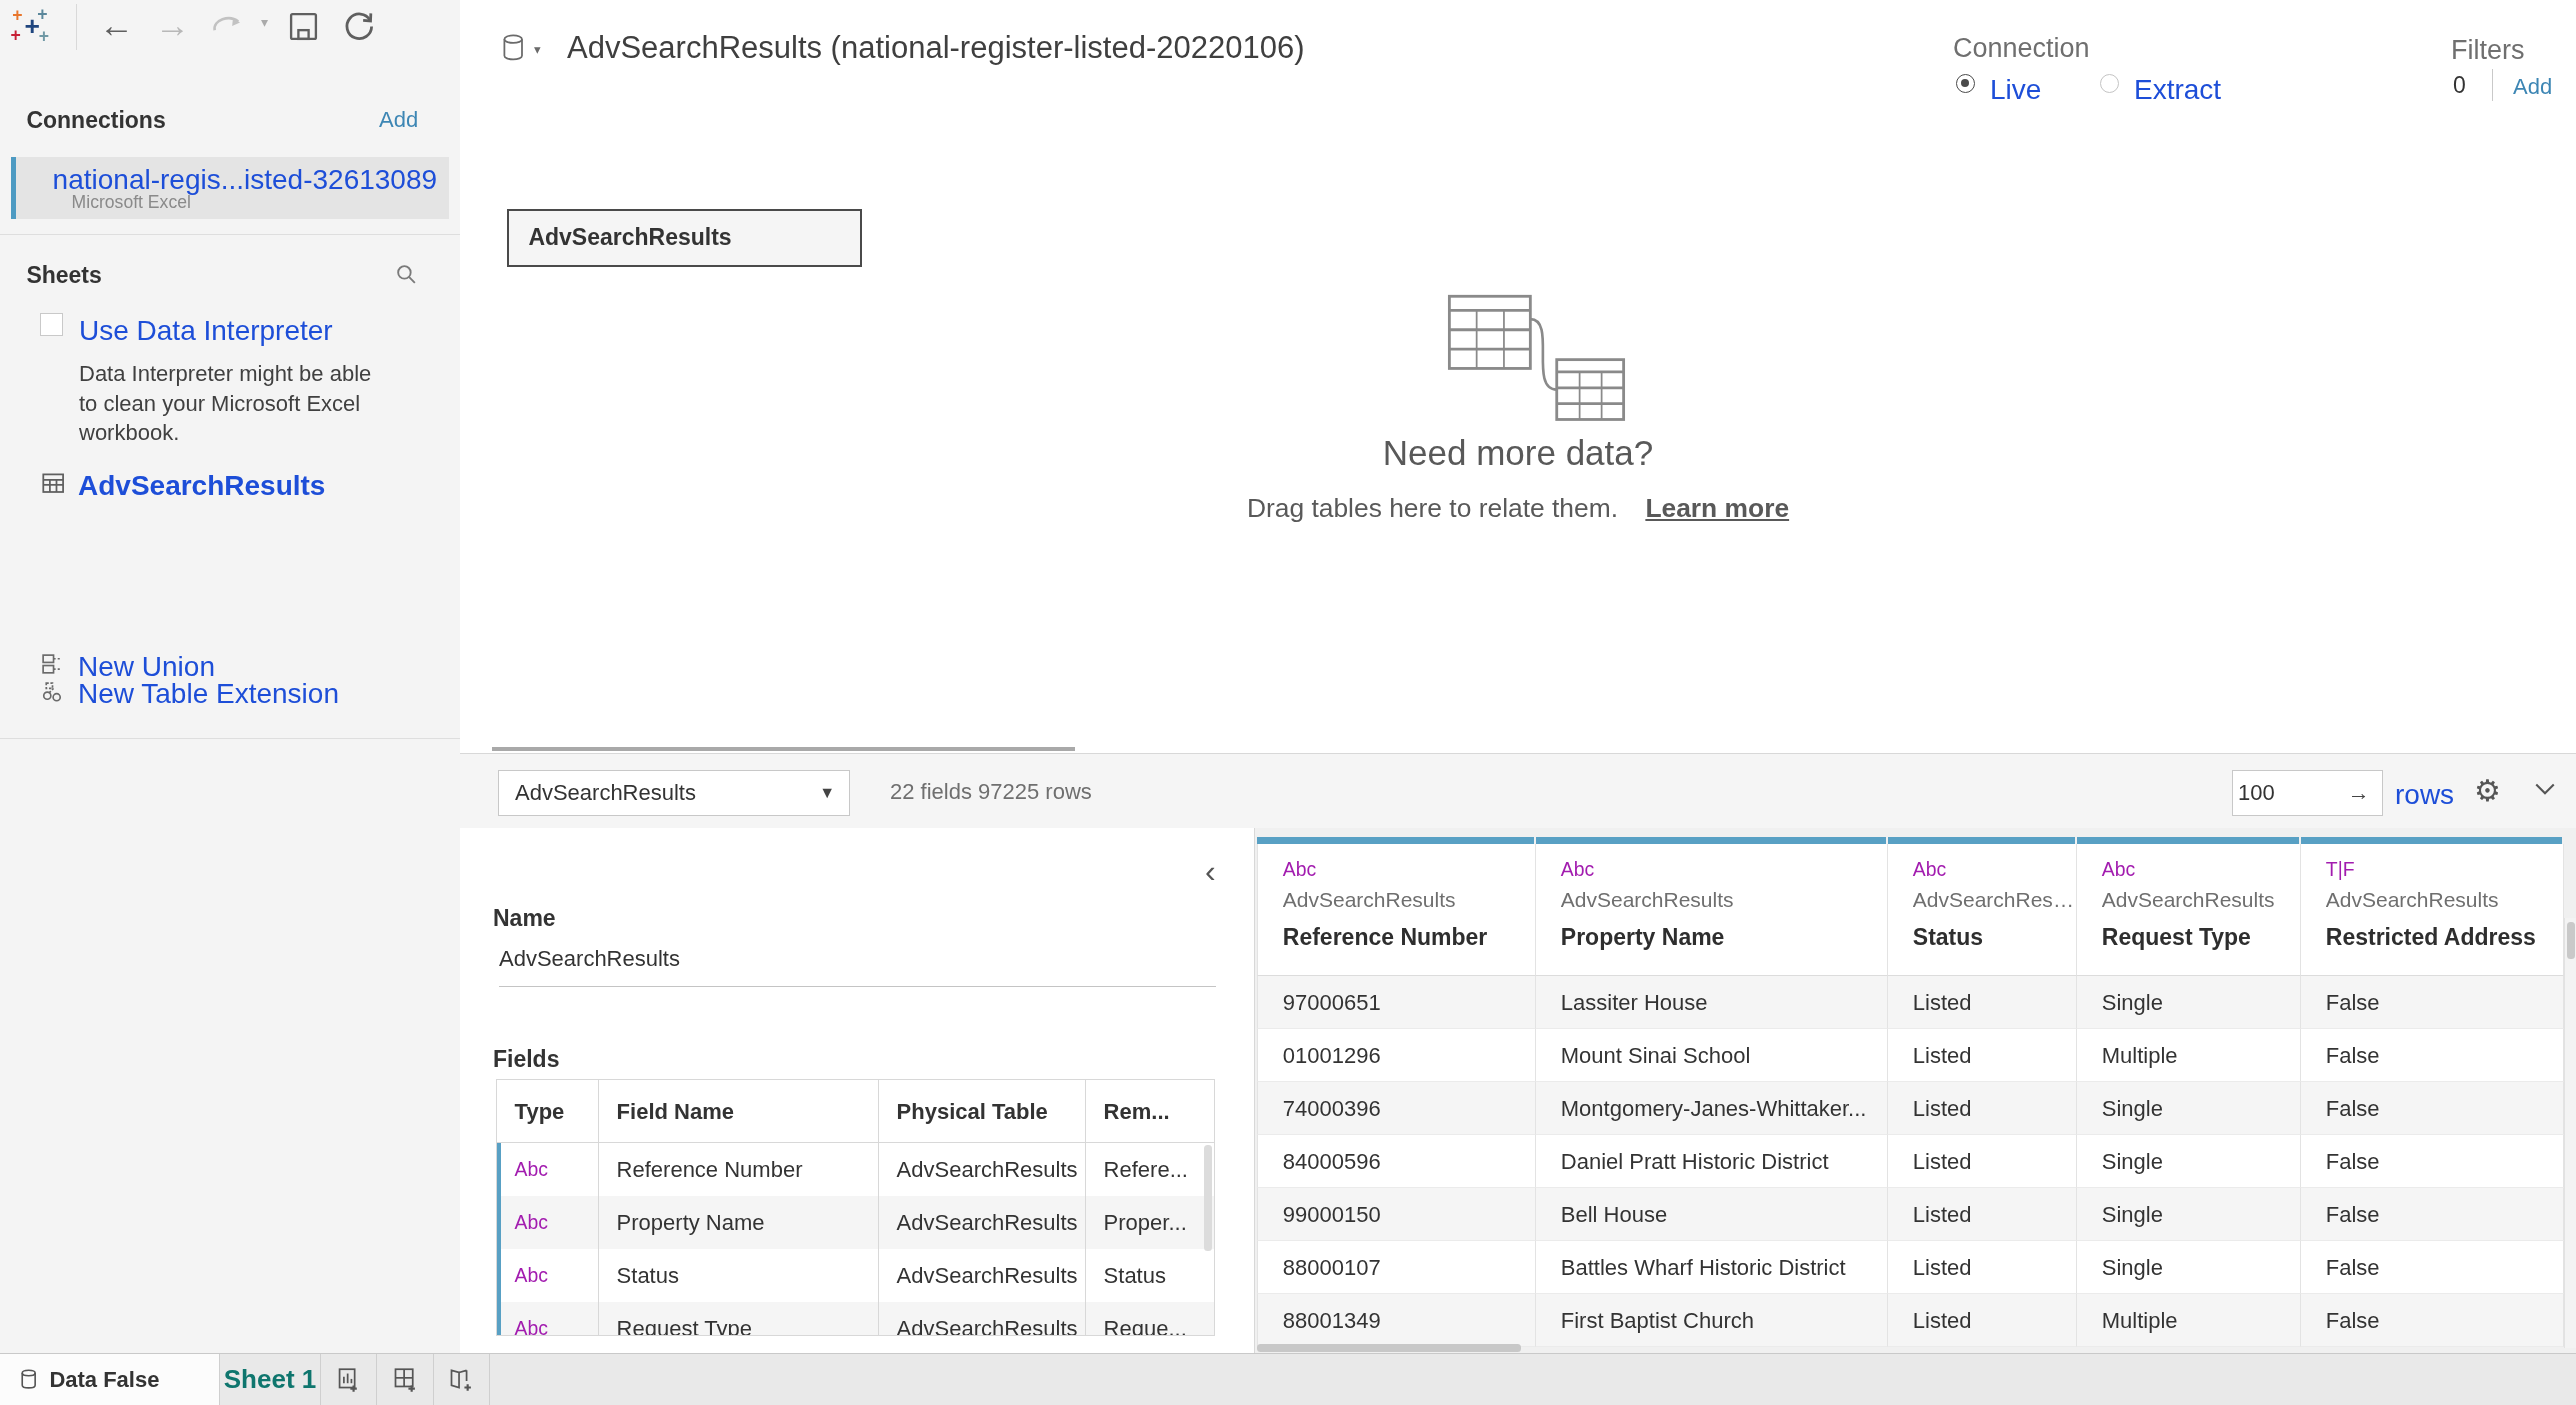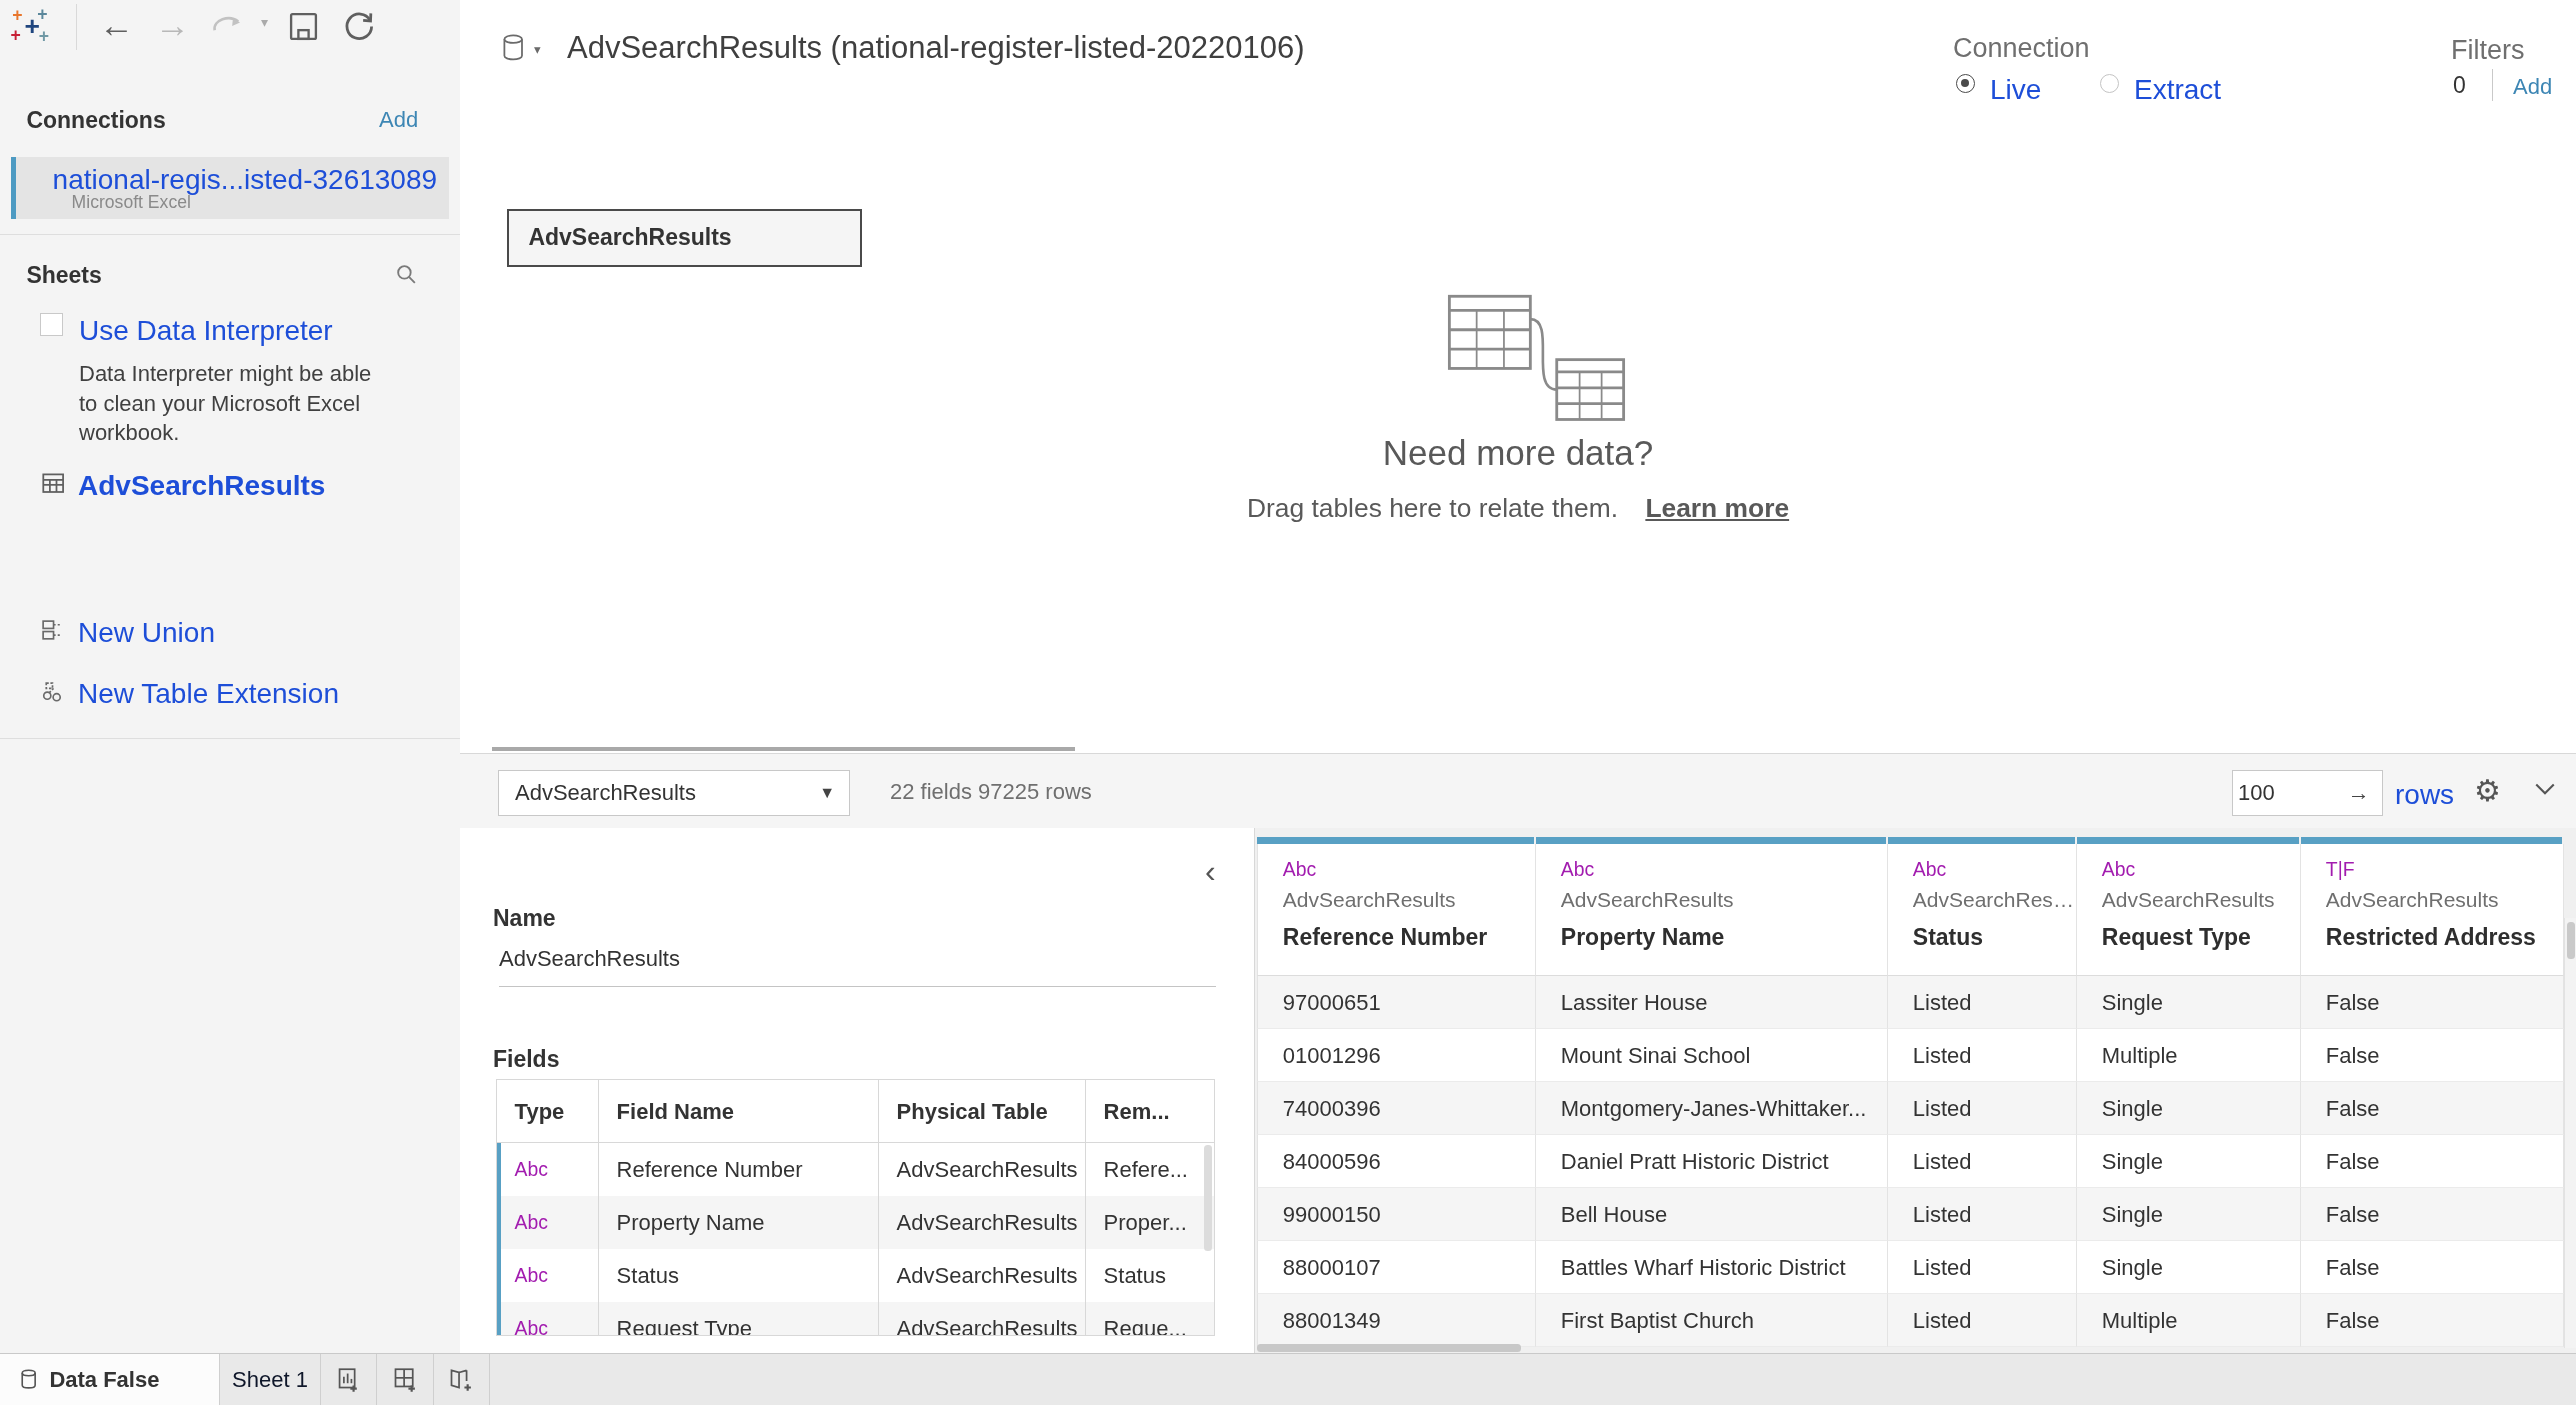--- a/index.html
+++ b/index.html
@@ -130,21 +130,21 @@
             <rect x="3" y="4" width="18" height="16"></rect>
             <line x1="3" y1="9" x2="21" y2="9"></line>
             <line x1="3" y1="13.5" x2="21" y2="13.5"></line>
             <line x1="9" y1="9" x2="9" y2="20"></line>
             <line x1="15" y1="9" x2="15" y2="20"></line>
           </svg>
       </span>
       <span class="abs side-row" style="left:38px;top:1.8px;font-weight:bold;">AdvSearchResults</span>
     </div>
 
-    <div class="abs" style="left:40px;top:615px;width:379px;height:32px;">
+    <div class="abs" style="left:40px;top:649px;width:379px;height:32px;">
       <span class="abs" style="left:0;top:2.6px;">
         <svg width="25" height="25" viewBox="0 0 24 24" fill="none" stroke="#6a6a6a" stroke-width="1.6">
             <rect x="3" y="3" width="10" height="7"></rect>
             <rect x="3" y="13" width="10" height="7"></rect>
             <path d="M13 6.5 h7 M13 16.5 h7" stroke-dasharray="2 2"></path>
           </svg>
       </span>
       <span class="abs side-row" style="left:38px;top:1.8px;">New Union</span>
     </div>
 
@@ -378,21 +378,21 @@
     <div class="sb-tab abs" style="left:0;top:0;width:220px;background:#fcfcfc;">
       <span style="margin-left:19.4px;">
         <svg width="19.4" height="23" viewBox="0 0 24 28" fill="none" stroke="#555" stroke-width="2">
             <ellipse cx="12" cy="6" rx="8" ry="3.4"></ellipse>
             <path d="M4 6 v15 c0 1.9 3.6 3.4 8 3.4 s8-1.5 8-3.4 V6"></path>
           </svg>
       </span>
       <span style="margin-left:10.6px;font-weight:bold;font-size:22px;color:#333;">Data False</span>
     </div>
     <div class="sb-tab abs" style="left:220px;top:0;width:101px;justify-content:center;">
-      <span style="font-size:22px;color:#0f172a;">Sheet 1</span>
+      <span style="font-size:26px;color:#0f766e;font-weight:bold;">Sheet 1</span>
     </div>
     <div class="sb-tab abs" style="left:321px;top:0;width:56px;justify-content:center;">
       <span>
         <svg width="26.4" height="28" viewBox="0 0 24 26" fill="none" stroke="#555" stroke-width="1.6">
             <rect x="4" y="3" width="14" height="17"></rect>
             <line x1="8" y1="16" x2="8" y2="10"></line>
             <line x1="11.5" y1="16" x2="11.5" y2="7"></line>
             <line x1="15" y1="16" x2="15" y2="12"></line>
             <path d="M17 18 v6 M14 21 h6" stroke-width="2"></path>
           </svg>

